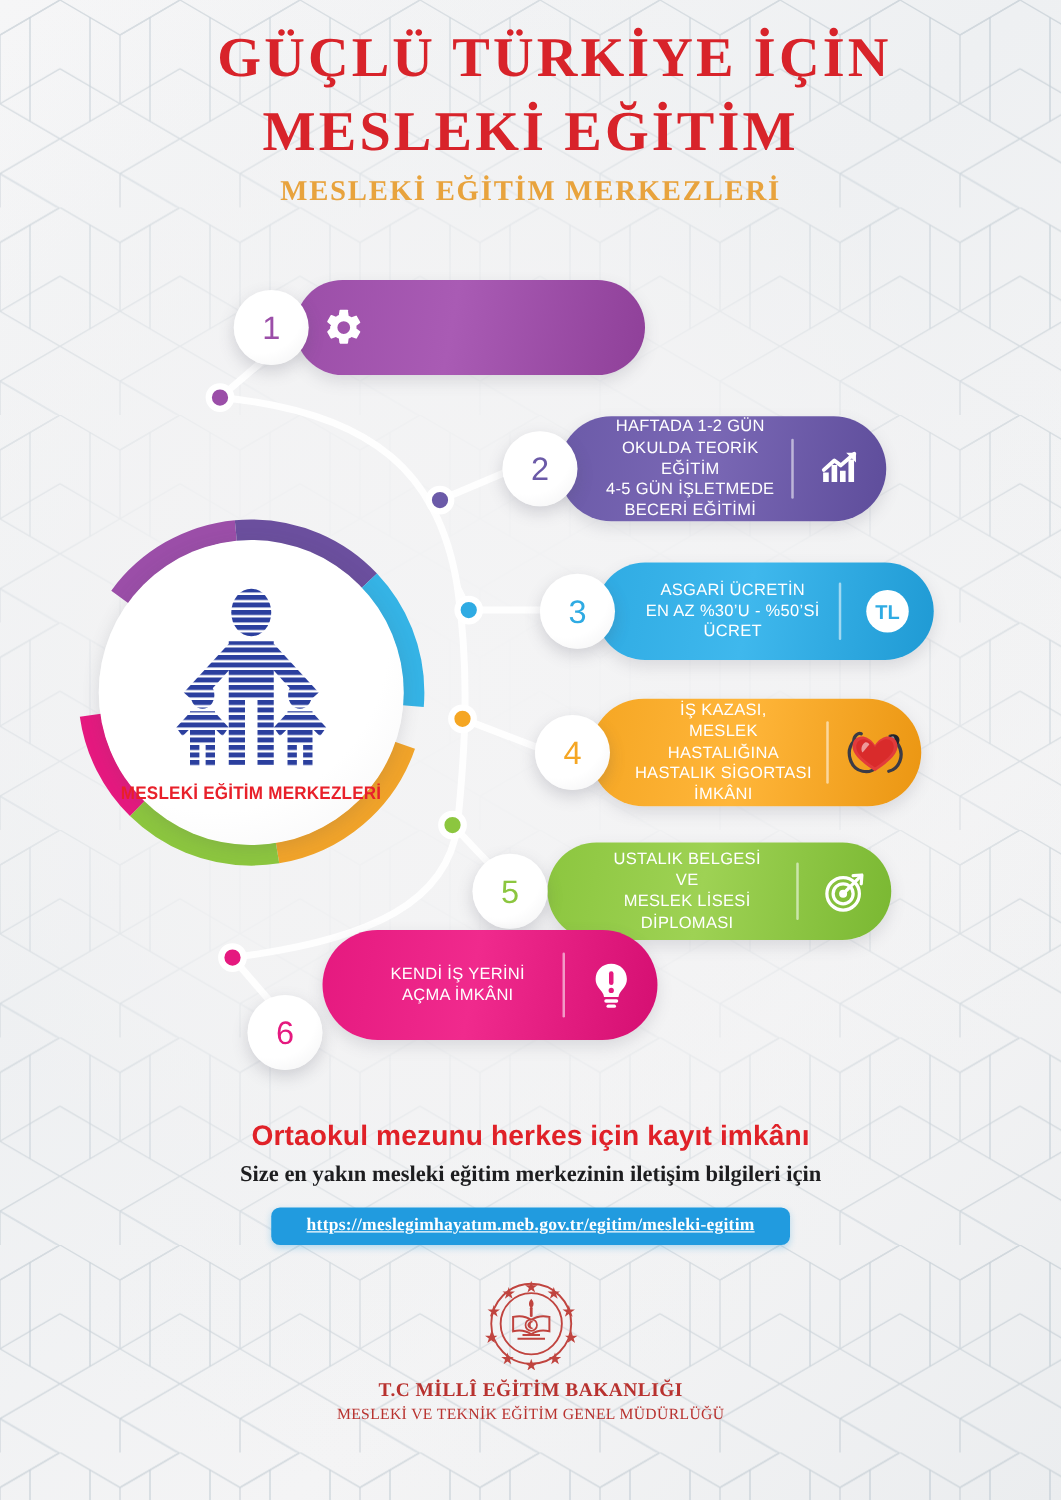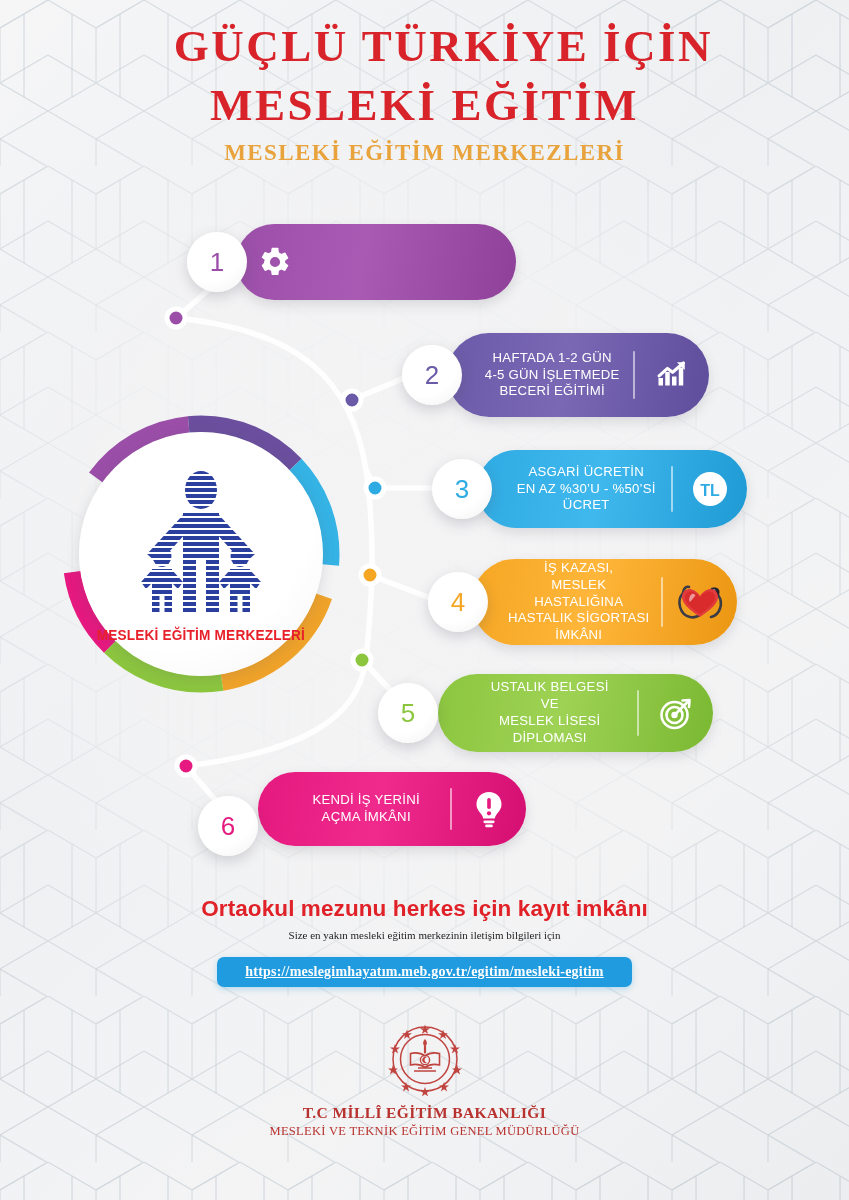--- a/index.html
+++ b/index.html
@@ -79,21 +79,21 @@
     font-size:26px;font-weight:400;z-index:5;
   }
 
   
   .cta{position:absolute;left:0;right:0;top:896px;text-align:center;z-index:6;}
   .cta-h{
     color:#e02128;font-weight:700;font-size:22.5px;margin:0 0 7px 0;letter-spacing:.1px;
   }
   .cta-sub{
     font-family:"Liberation Serif",serif;
-    color:#1d1d1f;font-weight:400;font-size:11px;margin:0 0 16px 0;
+    color:#1d1d1f;font-weight:700;font-size:18px;margin:0 0 16px 0;
   }
   .url-btn{
     display:inline-block;background:#219bdf;color:#fff;border-radius:7px;
     font-family:"Liberation Serif",serif;font-weight:700;font-size:14px;
     padding:7px 28px;letter-spacing:.2px;
     box-shadow:0 2px 6px rgba(33,155,223,.3);
   }
 
   
   .footer{position:absolute;left:0;right:0;top:1022px;text-align:center;z-index:6;}
@@ -224,20 +224,21 @@
     </div>
     <div class="numcircle" style="left:187px;top:232px;width:60px;height:60px;color:#9b4ea8;">
       <span>1</span>
     </div>
   </div>
 
   <div class="row">
     <div class="pill" style="left:447px;top:333px;width:262px;height:84px;background:linear-gradient(100deg,#6b5aa8 0%,#7a68b5 45%,#5e4d9b 100%);">
       <div class="pill-text">
         <div>HAFTADA 1-2 GÜN</div>
+        <div>OKULDA TEORİK EĞİTİM</div>
         <div>4-5 GÜN İŞLETMEDE</div>
         <div>BECERİ EĞİTİMİ</div>
       </div>
       <div class="pill-sep"></div>
       <div class="pill-icon">
         <svg width="36" height="36" viewBox="0 0 24 24" fill="#fff">
           <path d="M3 19h3v-5H3v5Zm4.5 0h3V10h-3v9Zm4.5 0h3v-6h-3v6Zm4.5 0h3V7h-3v12Z"></path>
           <path d="M3.4 12.6 9 7.6l3.4 2.6L19.6 4" stroke="#fff" stroke-width="2.1" fill="none" stroke-linecap="round" stroke-linejoin="round"></path>
           <path d="M15.3 3.5h5.2v5.2Z"></path>
         </svg>
@@ -315,21 +316,21 @@
           <path d="M25.5 6.5 L32.5 6 L32 13" stroke-linecap="round" stroke-linejoin="round"></path>
         </svg>
       </div>
     </div>
     <div class="numcircle" style="left:378px;top:683px;width:60px;height:60px;color:#8cc63f;">
       <span>5</span>
     </div>
   </div>
 
   <div class="row">
-    <div class="pill" style="left:258px;top:772px;width:268px;height:74px;background:linear-gradient(100deg,#e5197f 0%,#f02a8d 45%,#d50f72 100%);">
+    <div class="pill" style="left:258px;top:744px;width:268px;height:88px;background:linear-gradient(100deg,#e5197f 0%,#f02a8d 45%,#d50f72 100%);">
       <div class="pill-text">
         <div>KENDİ İŞ YERİNİ</div>
         <div>AÇMA İMKÂNI</div>
       </div>
       <div class="pill-sep"></div>
       <div class="pill-icon">
         <svg width="34" height="38" viewBox="0 0 34 38" fill="#fff">
           <path d="M17 2 C9.8 2, 4.5 7.4, 4.5 14.2 C4.5 19, 7.3 21.6, 9.3 24.2
                    C10.5 25.8, 11 27.2, 11.2 28.6 h11.6 C23 27.2, 23.5 25.8, 24.7 24.2
                    C26.7 21.6, 29.5 19, 29.5 14.2 C29.5 7.4, 24.2 2, 17 2 Z"></path>

